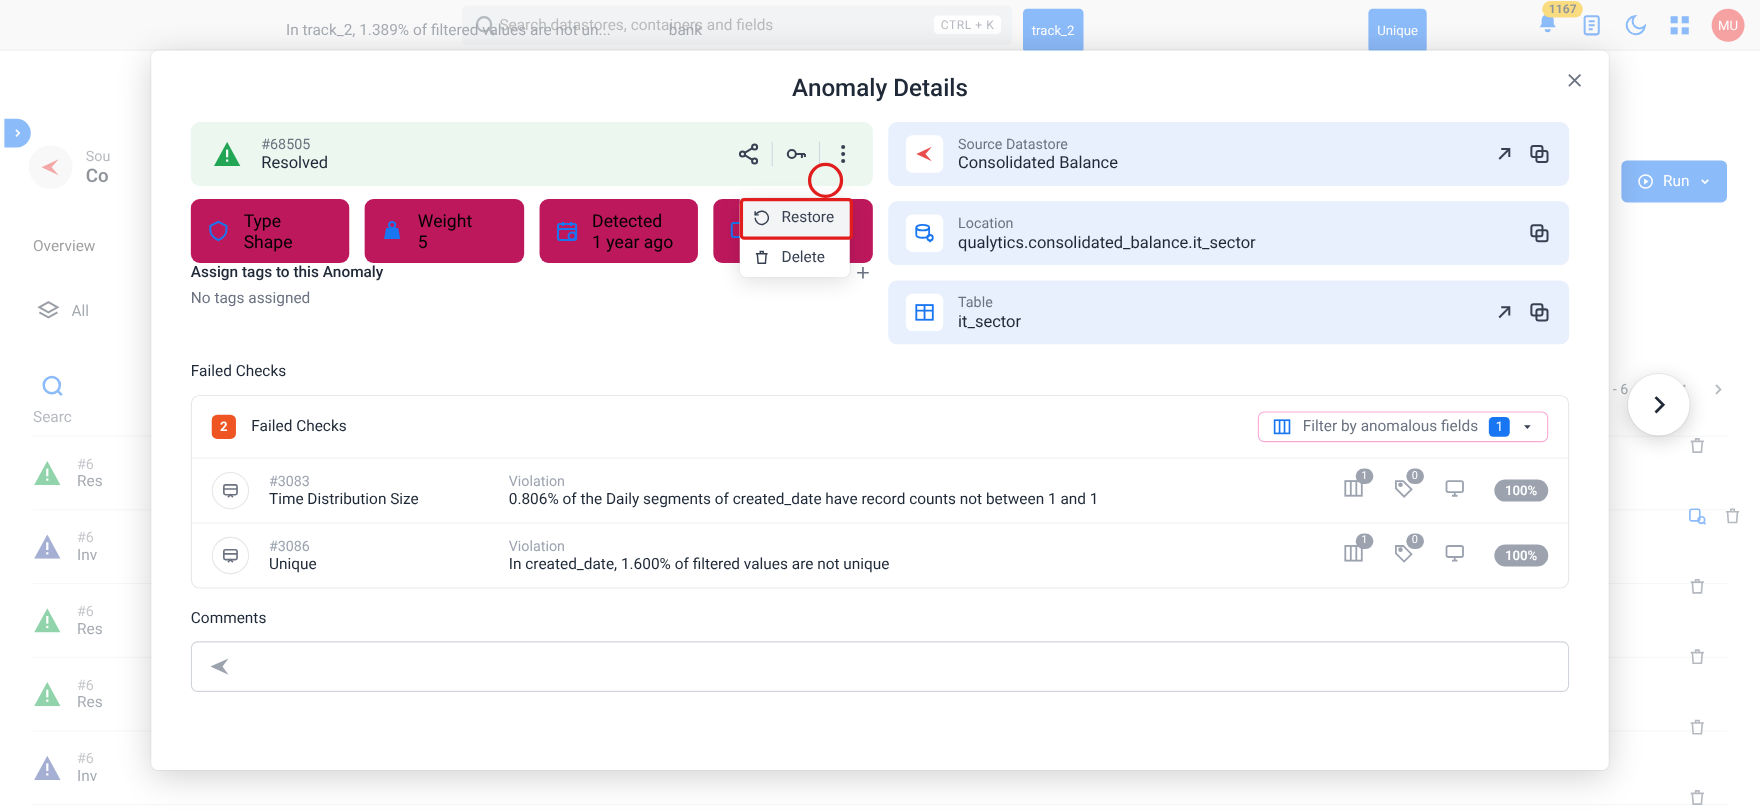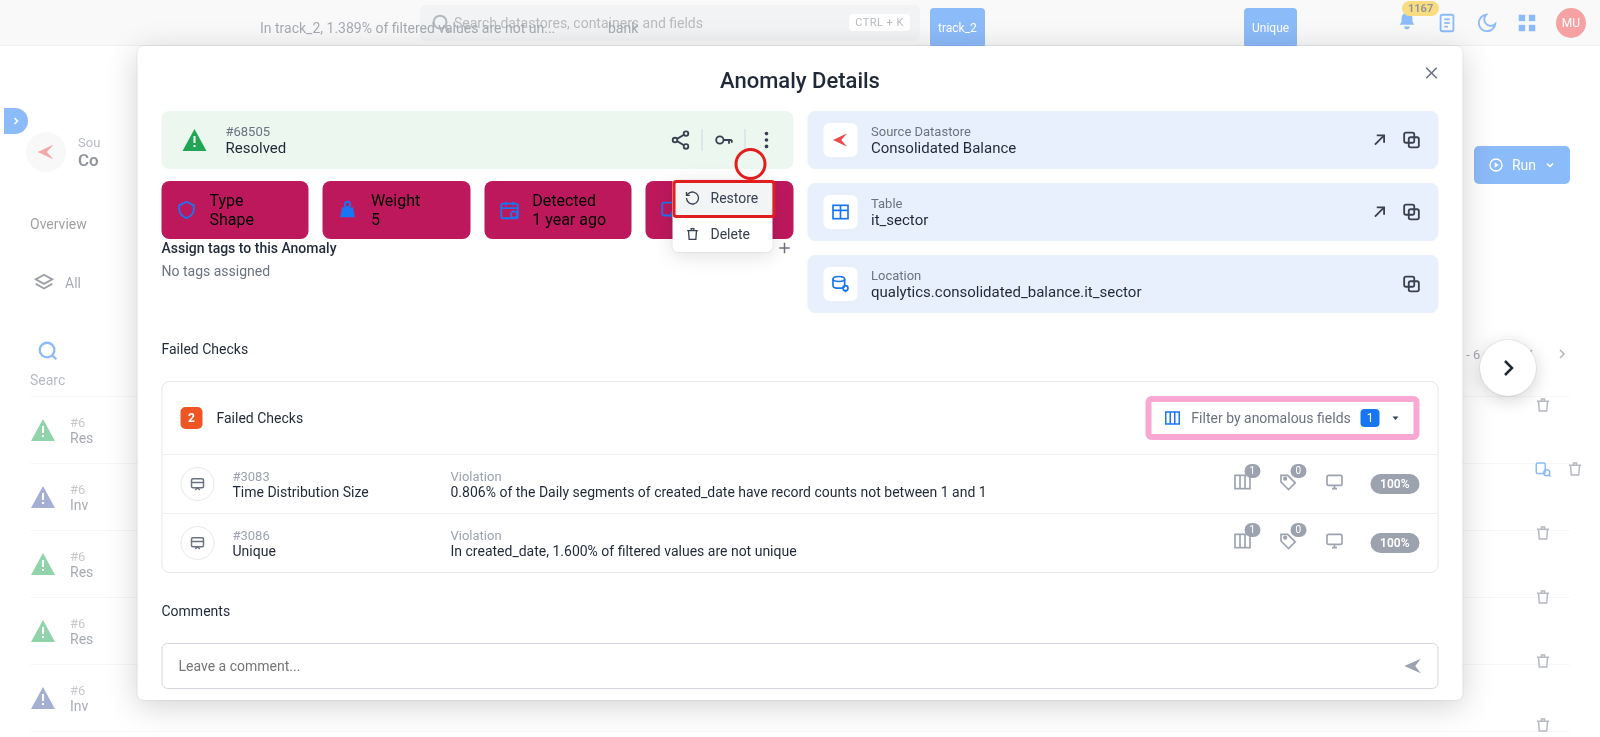--- a/index.html
+++ b/index.html
@@ -31,42 +31,42 @@
   .bg-right-icons{position:absolute;right:16px;top:350px;display:flex;flex-direction:column;gap:42px;}
   .bg-right-icons div{display:flex;gap:14px;}
 
   
   .scrim{position:absolute;inset:0;background:rgba(255,255,255,.5);}
 
   
   .modal{position:absolute;top:46px;left:50%;transform:translateX(-50%);width:1325px;height:654px;background:#fff;border-radius:6px;box-shadow:0 6px 32px rgba(0,0,0,.18),0 0 0 1px rgba(0,0,0,.04);display:flex;flex-direction:column;}
   .modal-close{position:absolute;top:18px;right:22px;color:#6b7280;cursor:pointer;}
   .modal-title{text-align:center;font-size:22px;font-weight:500;color:#1f2937;margin-top:22px;}
-  .modal-body{padding:18px 24px 10px;display:flex;gap:14px;flex-direction:column;}
+  .modal-body{padding:18px 36px 10px;display:flex;gap:3px;flex-direction:column;}
   .two-col{display:grid;grid-template-columns:1fr 1fr;gap:14px;}
   .card{background:#e9f0fd;border-radius:8px;padding:12px 16px;display:flex;align-items:center;position:relative;gap:14px;}
   .card.green{background:#ebf7ef;}
   .card .labels .l1{font-size:13px;color:#6b7280;}
   .card .labels .l2{font-size:15px;color:#1f2937;}
   .iconbox{width:34px;height:34px;border-radius:6px;background:#fff;display:flex;align-items:center;justify-content:center;flex-shrink:0;}
   .green-tri{width:26px;height:22px;}
   .card-actions{margin-left:auto;display:flex;align-items:center;gap:10px;color:#374151;}
   .card-actions .vbar{width:1px;height:22px;background:#cfd8e5;}
   .metrics{display:grid;grid-template-columns:repeat(4,1fr);gap:14px;}
   .metric{background:#be185d;border-radius:8px;padding:10px 14px;display:flex;align-items:center;gap:12px;}
   .metric .icon20{color:#1976f2;}
   .info{display:flex;flex-direction:column;gap:14px;}
   .assign{margin-top:4px;color:#1f2937;font-size:14px;font-weight:500;display:flex;align-items:center;justify-content:space-between;}
   .no-tags{color:#6b7280;font-size:14px;margin-top:6px;}
   .section-label{font-size:14px;color:#1f2937;margin-top:14px;}
   .checks-card{border:1px solid #e5e7eb;border-radius:8px;margin-top:10px;}
   .checks-head{display:flex;align-items:center;padding:14px 18px;gap:14px;}
   .count-badge{background:#ef5423;color:#fff;font-size:12px;font-weight:700;border-radius:5px;width:22px;height:22px;display:flex;align-items:center;justify-content:center;}
   .flex-spacer{flex:1;}
-  .filter-btn{border:6px solid #f9a8d4;border-radius:6px;height:44px;display:flex;align-items:center;padding:0 12px;gap:10px;color:#6b7280;font-size:14px;}
+  .filter-btn{border:1px solid #f9a8d4;border-radius:6px;height:28px;display:flex;align-items:center;padding:0 12px;gap:10px;color:#6b7280;font-size:14px;}
   .filter-btn .chip{background:#1976f2;color:#fff;border-radius:4px;font-size:12px;padding:0 6px;height:18px;display:flex;align-items:center;}
   .check-row{display:flex;align-items:center;padding:12px 18px;border-top:1px solid #eef0f2;gap:18px;}
   .check-row .rowicon{width:34px;height:34px;border-radius:50%;border:1px solid #e5e7eb;display:flex;align-items:center;justify-content:center;}
   .check-row .col1{min-width:200px;}
   .check-row .col2{flex:1;}
   .check-row .l1{font-size:13px;color:#9ca3af;}
   .check-row .l2{font-size:14px;color:#1f2937;}
   .row-right{display:flex;align-items:center;gap:26px;}
   .count-bubble{position:relative;}
   .count-bubble .num{position:absolute;top:-8px;right:-8px;background:#9ca3af;color:#fff;font-size:10px;border-radius:8px;padding:0 5px;height:14px;line-height:14px;}
@@ -412,54 +412,54 @@
               </svg>
             <svg class="icon20" viewBox="0 0 24 24" fill="none" stroke="#374151" stroke-width="2">
                 <rect x="9" y="9" width="11" height="11" rx="2"></rect>
                 <rect x="4" y="4" width="11" height="11" rx="2"></rect>
               </svg>
           </div>
         </div>
         <div class="card">
           <div class="iconbox">
               <svg width="20" height="20" viewBox="0 0 24 24" fill="none" stroke="#1976f2" stroke-width="2">
-                <rect x="3" y="4" width="18" height="16"></rect>
-                <line x1="3" y1="10" x2="21" y2="10"></line>
-                <line x1="12" y1="4" x2="12" y2="20"></line>
-              </svg>
-            </div>
-          <div class="labels">
-              <div class="l1">Table</div>
-              <div class="l2">it_sector</div>
-            </div>
-          <div class="card-actions">
-            <svg class="icon20" viewBox="0 0 24 24" fill="none" stroke="#374151" stroke-width="2">
-                <line x1="7" y1="17" x2="17" y2="7"></line>
-                <polyline points="9 7 17 7 17 15"></polyline>
-              </svg>
-            <svg class="icon20" viewBox="0 0 24 24" fill="none" stroke="#374151" stroke-width="2">
-                <rect x="9" y="9" width="11" height="11" rx="2"></rect>
-                <rect x="4" y="4" width="11" height="11" rx="2"></rect>
-              </svg>
-          </div>
-        </div>
-        <div class="card">
-          <div class="iconbox">
-              <svg width="20" height="20" viewBox="0 0 24 24" fill="none" stroke="#1976f2" stroke-width="2">
                 <ellipse cx="10" cy="6" rx="7" ry="3"></ellipse>
                 <path d="M3 6v8c0 1.7 3.1 3 7 3s7-1.3 7-3V6"></path>
                 <circle cx="18" cy="17" r="3"></circle>
                 <line x1="18" y1="20" x2="18" y2="22"></line>
               </svg>
             </div>
           <div class="labels">
               <div class="l1">Location</div>
               <div class="l2">qualytics.consolidated_balance.it_sector</div>
             </div>
           <div class="card-actions">
+            <svg class="icon20" viewBox="0 0 24 24" fill="none" stroke="#374151" stroke-width="2">
+                <rect x="9" y="9" width="11" height="11" rx="2"></rect>
+                <rect x="4" y="4" width="11" height="11" rx="2"></rect>
+              </svg>
+          </div>
+        </div>
+        <div class="card">
+          <div class="iconbox">
+              <svg width="20" height="20" viewBox="0 0 24 24" fill="none" stroke="#1976f2" stroke-width="2">
+                <rect x="3" y="4" width="18" height="16"></rect>
+                <line x1="3" y1="10" x2="21" y2="10"></line>
+                <line x1="12" y1="4" x2="12" y2="20"></line>
+              </svg>
+            </div>
+          <div class="labels">
+              <div class="l1">Table</div>
+              <div class="l2">it_sector</div>
+            </div>
+          <div class="card-actions">
+            <svg class="icon20" viewBox="0 0 24 24" fill="none" stroke="#374151" stroke-width="2">
+                <line x1="7" y1="17" x2="17" y2="7"></line>
+                <polyline points="9 7 17 7 17 15"></polyline>
+              </svg>
             <svg class="icon20" viewBox="0 0 24 24" fill="none" stroke="#374151" stroke-width="2">
                 <rect x="9" y="9" width="11" height="11" rx="2"></rect>
                 <rect x="4" y="4" width="11" height="11" rx="2"></rect>
               </svg>
           </div>
         </div>
       </div>
     </div>
 
     <div class="section-label">Failed Checks</div>
@@ -548,21 +548,20 @@
                   <line x1="12" y1="16" x2="12" y2="20"></line>
                 </svg></span>
       <span class="pct-pill">100%</span>
     </div>
           </div>
         </div>
     </div>
 
     <div class="comments-label">Comments</div>
     <div class="comment-box">
-      <input placeholder="Leave a comment..." style="">
       <svg width="22" height="22" viewBox="0 0 24 24" fill="#9ca3af">
           <path d="M3 12l18-8-6 8 6 8-18-8z"></path>
         </svg>
     </div>
   </div>
 
   <div class="menu">
     <div class="menu-item hi">
       <svg width="16" height="16" viewBox="0 0 24 24" fill="none" stroke="#374151" stroke-width="2">
           <path d="M3 12a9 9 0 1 0 3-6.7L3 8"></path>

